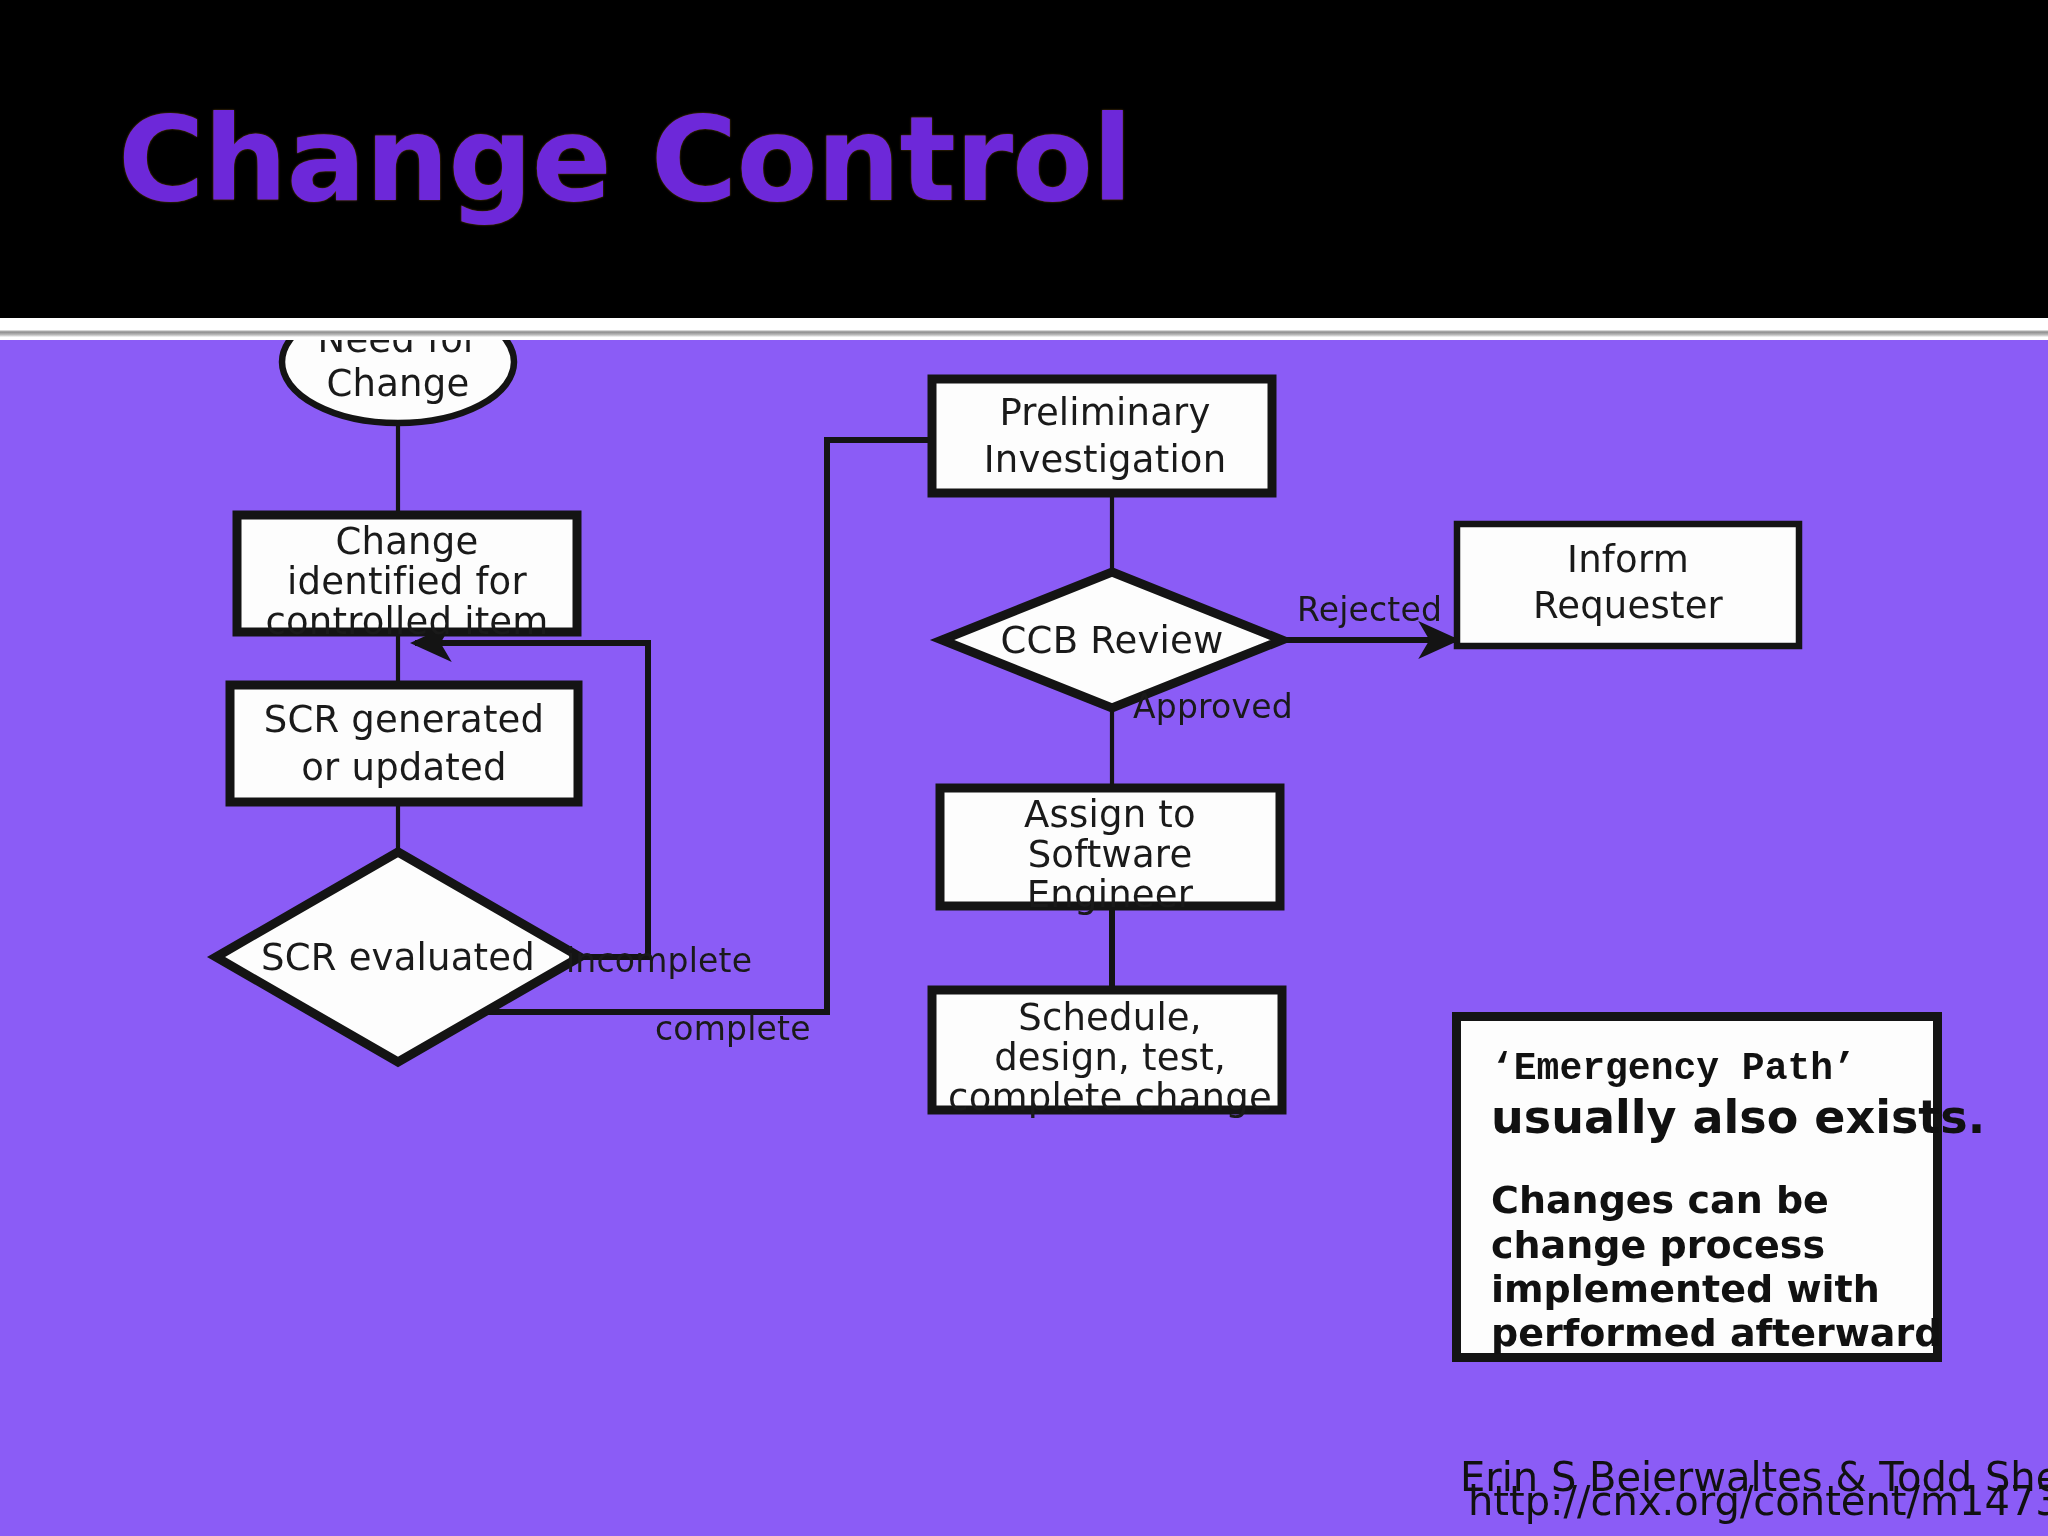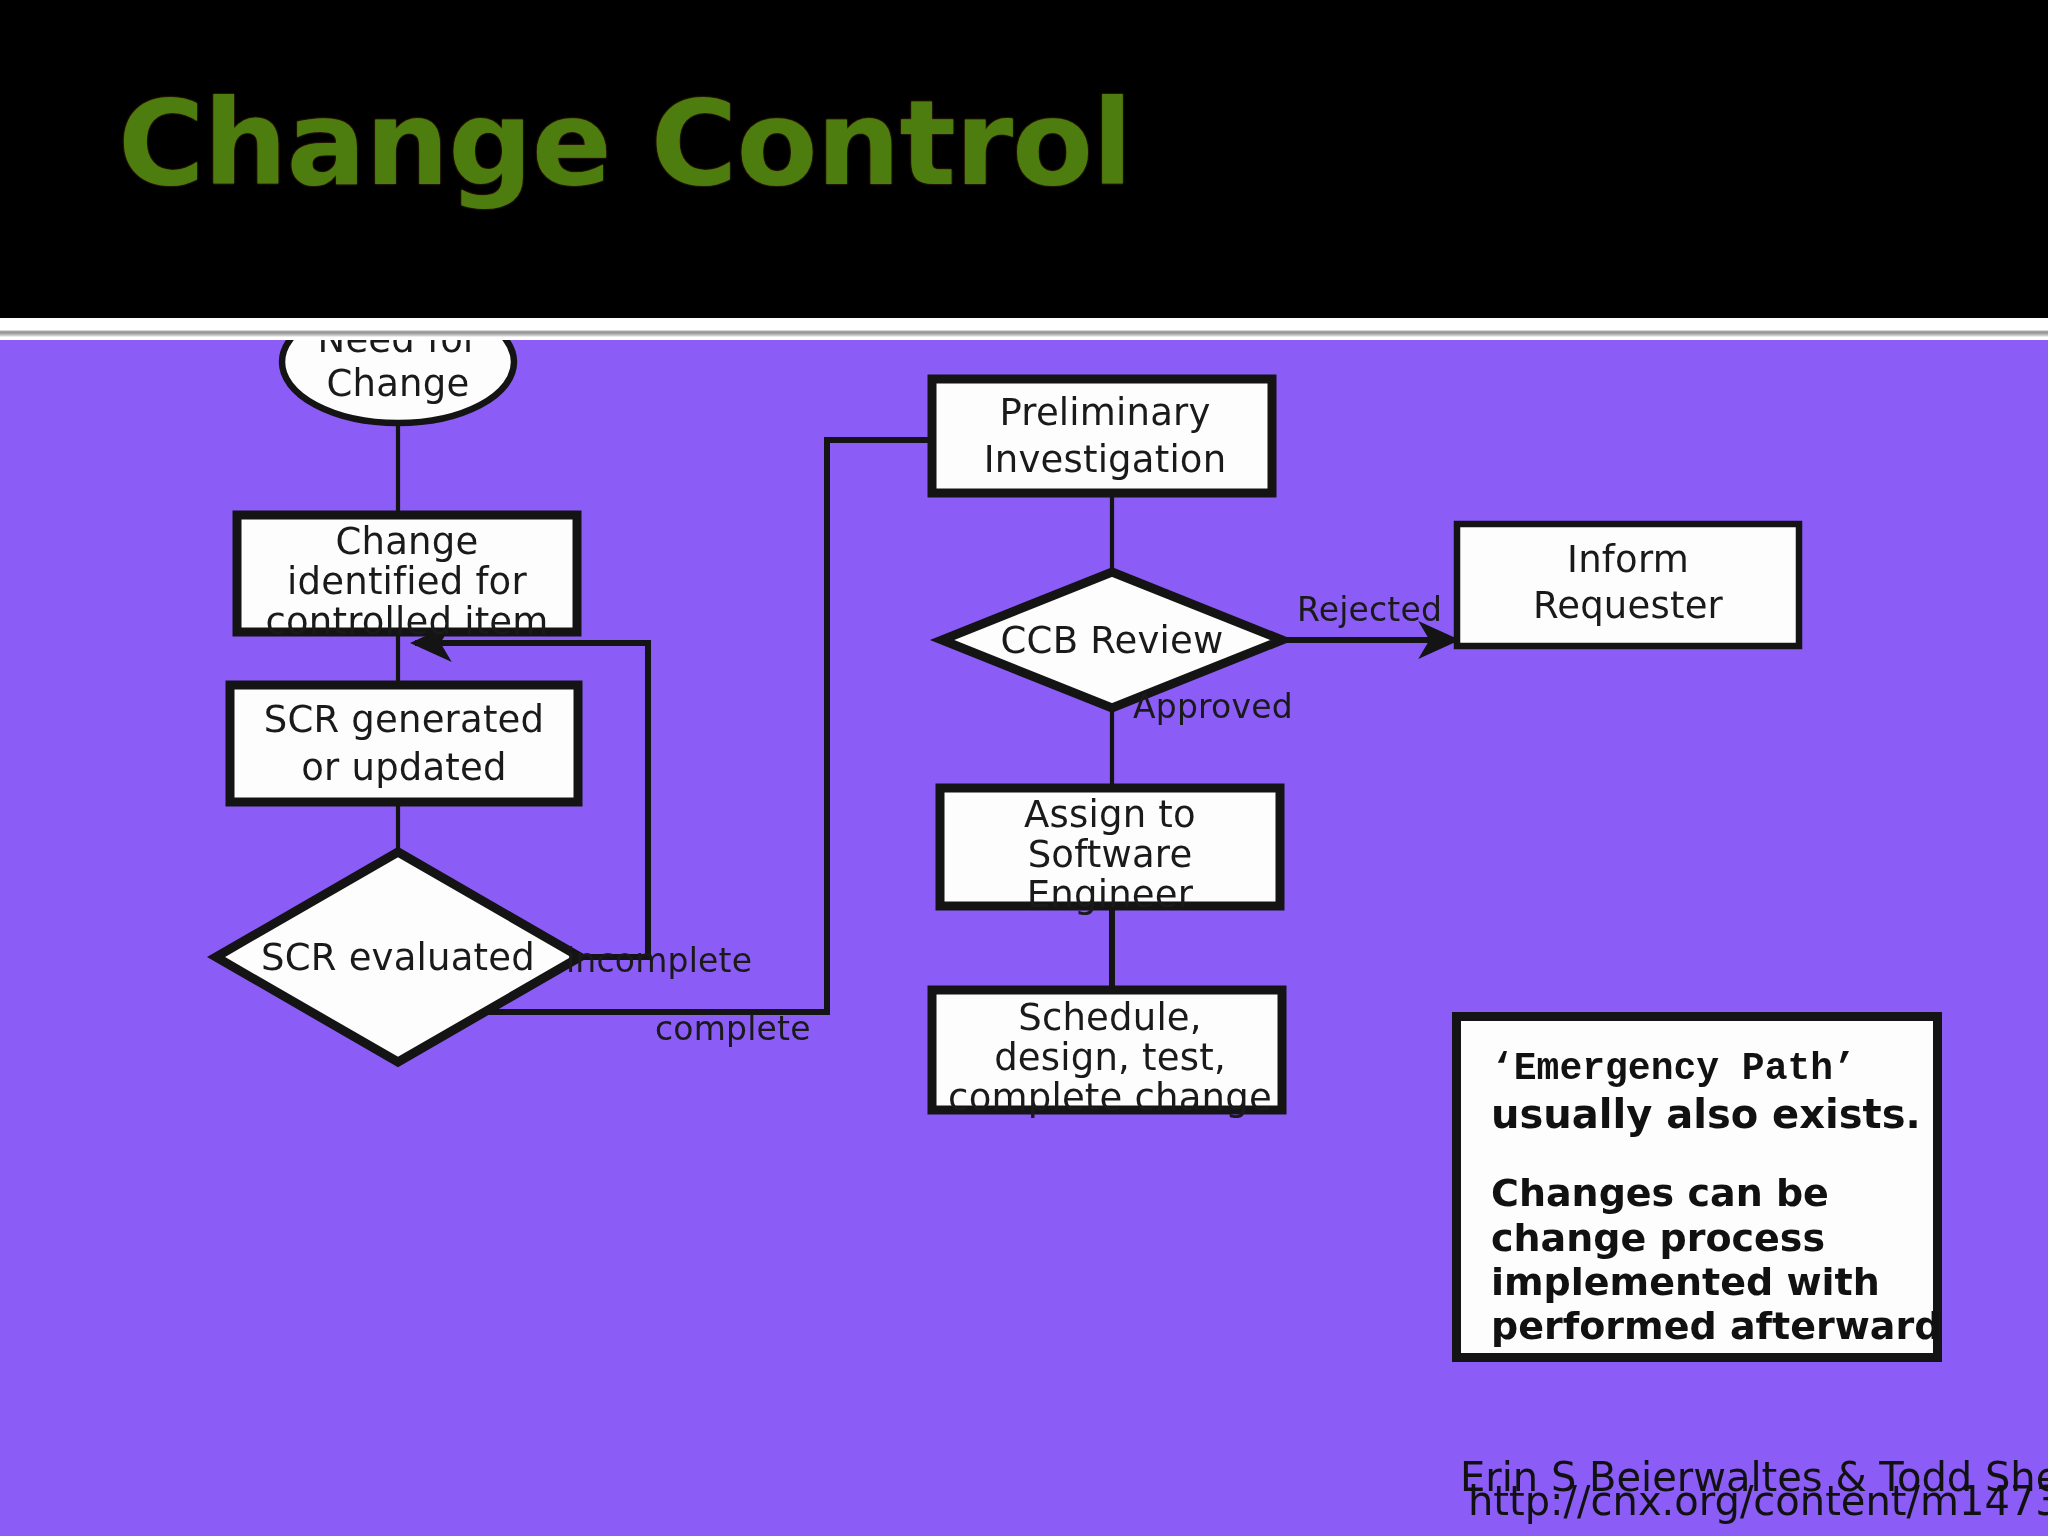--- a/index.html
+++ b/index.html
@@ -17,26 +17,26 @@
   }
   
   #title-banner {
     position: absolute;
     left: 0; top: 0;
     width: 2048px; height: 318px;
     background: #000000;
   }
   #slide-title {
     position: absolute;
-    left: 118px; top: 84px;
+    left: 118px; top: 100px;
     font-family: "DejaVu Sans", sans-serif;
     font-size: 118px;
     font-weight: 700;
     letter-spacing: -1px;
-    color: #4d7c0f;
+    color: #6d28d9;
     white-space: nowrap;
     line-height: 1.0;
     text-shadow: 0 0 2px rgba(245,162,20,0.5);
   }
   #banner-gap {
     position: absolute;
     left: 0; top: 318px;
     width: 2048px; height: 12px;
     background: #ffffff;
   }
@@ -218,21 +218,21 @@
       <rect class="shape-fill" x="1452" y="1010" width="0" height="0"></rect>
       <g>
         <rect x="1452" y="420" width="0" height="0" fill="none"></rect>
       </g>
     </svg>
 
     <div style="position:absolute;left:1452px;top:672px;width:490px;height:350px;
                 background:#fdfdfd;border:9px solid #141414;box-sizing:border-box;">
       <div style="padding:26px 0 0 30px;">
         <div style="font-family:Liberation Mono, monospace;font-size:38px;font-weight:700;color:#111;line-height:1.16;white-space:nowrap;">‘Emergency Path’</div>
-        <div style="font-family:'DejaVu Sans',sans-serif;font-size:40px;font-weight:700;color:#111;line-height:1.16;white-space:nowrap;">usually also exists.</div>
+        <div style="font-family:'DejaVu Sans',sans-serif;font-size:46px;font-weight:700;color:#111;line-height:1.16;white-space:nowrap;">usually also exists.</div>
         <div style="height:34px;"></div>
         <div style="font-family:'DejaVu Sans',sans-serif;font-size:38px;font-weight:700;color:#111;line-height:1.16;white-space:nowrap;">Changes can be</div>
         <div style="font-family:'DejaVu Sans',sans-serif;font-size:38px;font-weight:700;color:#111;line-height:1.16;white-space:nowrap;">change process</div>
         <div style="font-family:'DejaVu Sans',sans-serif;font-size:38px;font-weight:700;color:#111;line-height:1.16;white-space:nowrap;">implemented with</div>
         <div style="font-family:'DejaVu Sans',sans-serif;font-size:38px;font-weight:700;color:#111;line-height:1.16;white-space:nowrap;text-align:center;">performed afterward</div>
       </div>
     </div>
   </div>
 
   <div id="footer">

